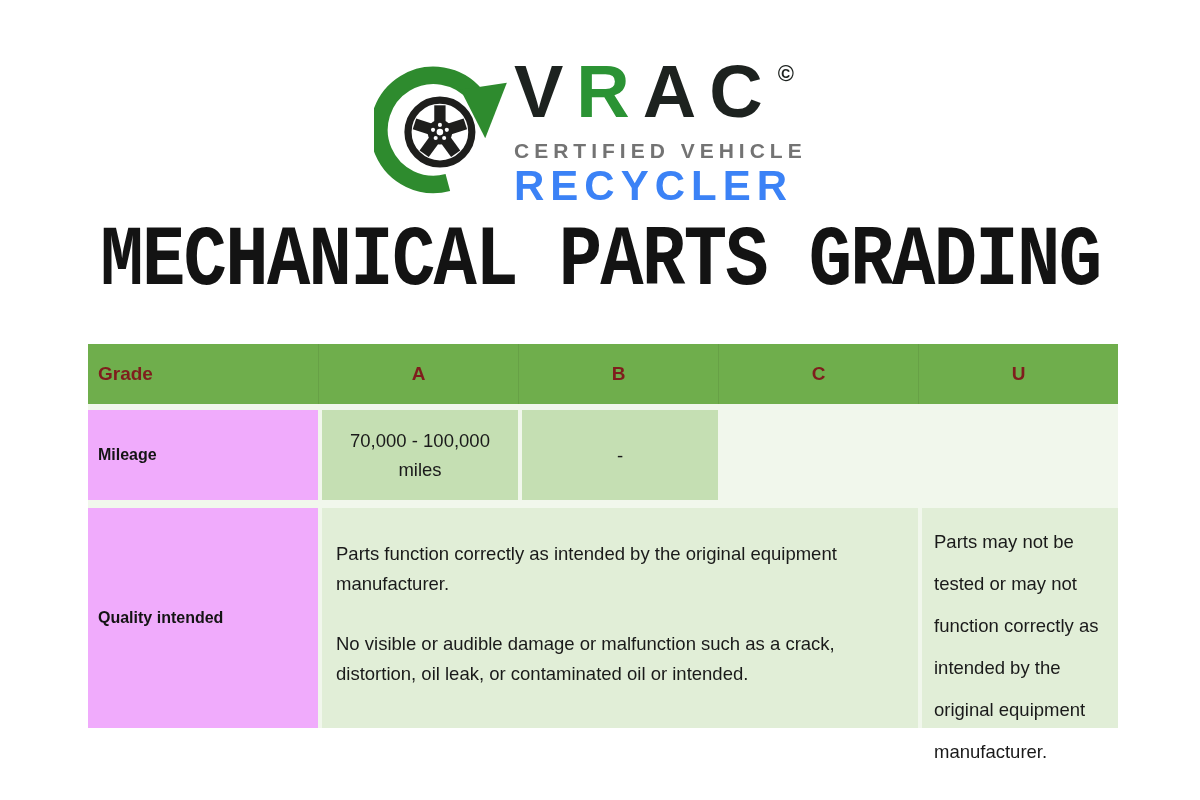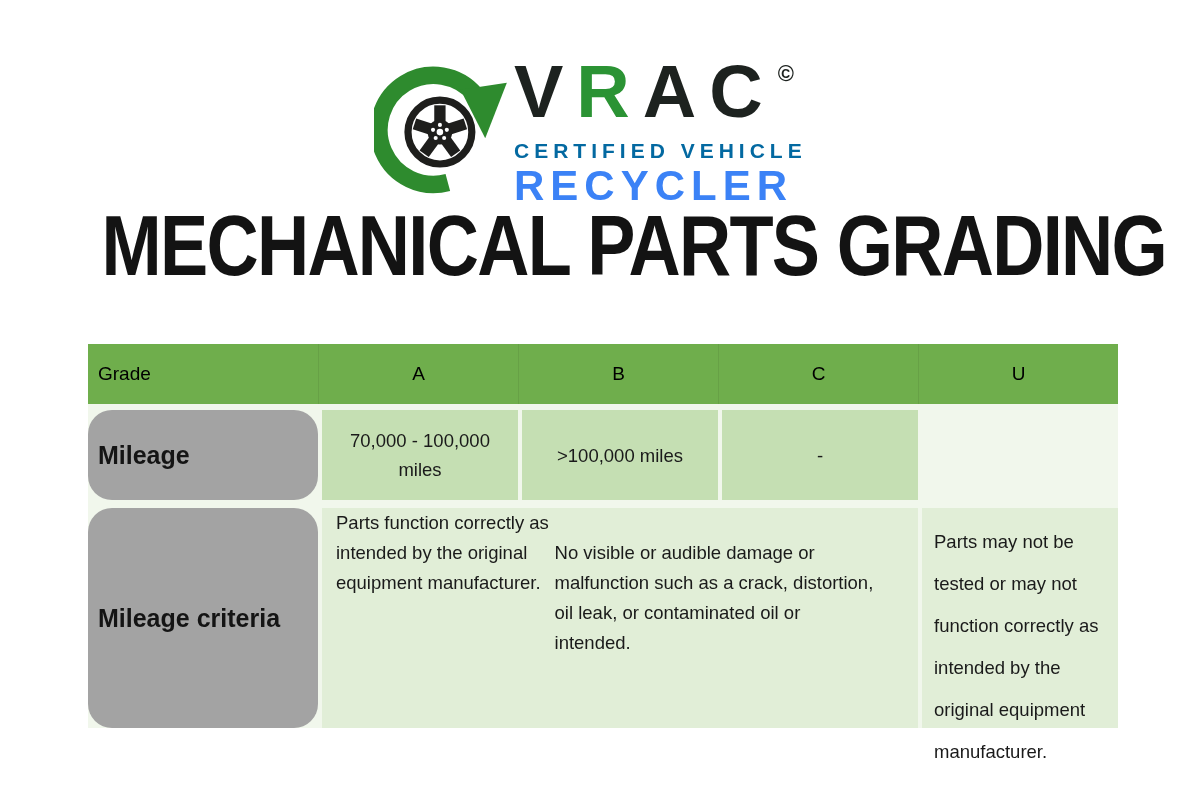--- a/index.html
+++ b/index.html
@@ -12,56 +12,56 @@
     overflow:hidden;
   }
 
   
   .logo { position:absolute; left:374px; top:60px; display:flex; align-items:flex-start; }
   .logo-icon { width:138px; height:138px; flex:0 0 auto; }
   .logo-text { margin-left:2px; padding-top:4px; }
   .brand-line { display:flex; align-items:flex-start; height:64px; line-height:60px; }
   .bletter { font-size:74px; font-weight:bold; margin-right:13px; line-height:56px; }
   .copyright { font-size:22px; font-weight:bold; color:#1d221f; line-height:20px; margin-left:2px; margin-top:0; }
-  .logo-sub { font-size:21px; font-weight:bold; letter-spacing:5px; color:#0369a1; margin-top:11px; white-space:nowrap; }
+  .logo-sub { font-size:21px; font-weight:bold; letter-spacing:5px; color:#737373; margin-top:11px; white-space:nowrap; }
   .logo-tag { font-size:42px; font-weight:bold; letter-spacing:6px; color:#3b82f6; margin-top:3px; line-height:40px; white-space:nowrap; }
 
   
-  .title-wrap { position:absolute; top:200px; left:0; width:1200px; text-align:center; }
+  .title-wrap { position:absolute; top:216px; left:0; width:1200px; text-align:center;font-family:Liberation Mono, monospace; }
   .title {
     display:inline-block;
     font-size:86px;
     font-weight:bold;
     letter-spacing:-2px;
     line-height:1.05;
     color:#131313;
     white-space:nowrap;
     transform:scaleX(0.84);
     transform-origin:50% 50%;
   }
 
   
   .gtable { position:absolute; left:88px; top:344px; width:1030px; background:#f1f7ec; }
   .trow { display:flex; }
 
   .trow.thead { height:60px; background:#6fae4c; }
   .hc { display:flex; align-items:center; justify-content:center;
-        font-weight:normal; font-size:19px; color:#000000; }
+        font-weight:bold; font-size:19px; color:#7f1d1d; }
   .hc.first { width:230px; justify-content:flex-start; padding-left:10px; }
   .hc.col { width:200px; border-left:1px solid rgba(0,0,0,0.07); }
 
   .trow.mileage { margin-top:6px; height:90px; gap:4px; }
   .trow.quality { margin-top:8px; height:220px; gap:4px; }
 
-  .label-cell { width:230px; background:#a3a3a3; display:flex; align-items:center;
-                padding-left:10px; font-weight:bold; font-size:25px; color:#141414;border-radius:24px; }
+  .label-cell { width:230px; background:#f0abfc; display:flex; align-items:center;
+                padding-left:10px; font-weight:bold; font-size:16px; color:#141414; }
   .mcell { width:196px; background:#c5dfb3; display:flex; align-items:center;
            justify-content:center; text-align:center; font-size:18.5px;
            line-height:29px; padding:0 24px; }
-  .qcell-abc { width:596px; background:#e1eed7; display:flex; flex-direction:row;
+  .qcell-abc { width:596px; background:#e1eed7; display:flex; flex-direction:column;
                justify-content:center; font-size:18.5px; line-height:30px;
                padding:0 40px 8px 14px; }
   .qcell-abc p + p { margin-top:30px; }
   .qcell-u { width:196px; background:#e1eed7; font-size:18.5px; line-height:42px;
              padding:13px 14px 0 12px; }
 </style>
 </head>
 <body>
 
 <header class="logo">
@@ -112,26 +112,25 @@
     <div class="hc first">Grade</div>
     <div class="hc col">A</div>
     <div class="hc col">B</div>
     <div class="hc col">C</div>
     <div class="hc col">U</div>
   </div>
 
   <div class="trow mileage">
     <div class="label-cell">Mileage</div>
     <div class="mcell">70,000 - 100,000 miles</div>
-    <div class="mcell">&gt;100,000 miles</div>
     <div class="mcell">-</div>
   </div>
 
   <div class="trow quality">
-    <div class="label-cell">Mileage criteria</div>
+    <div class="label-cell">Quality intended</div>
     <div class="qcell-abc">
       <p>Parts function correctly as intended by the original equipment manufacturer.</p>
       <p>No visible or audible damage or malfunction such as a crack, distortion, oil leak, or contaminated oil or intended.</p>
     </div>
     <div class="qcell-u">Parts may not be tested or may not function correctly as intended by the original equipment manufacturer.</div>
   </div>
 
 </section>
 
 </body></html>

